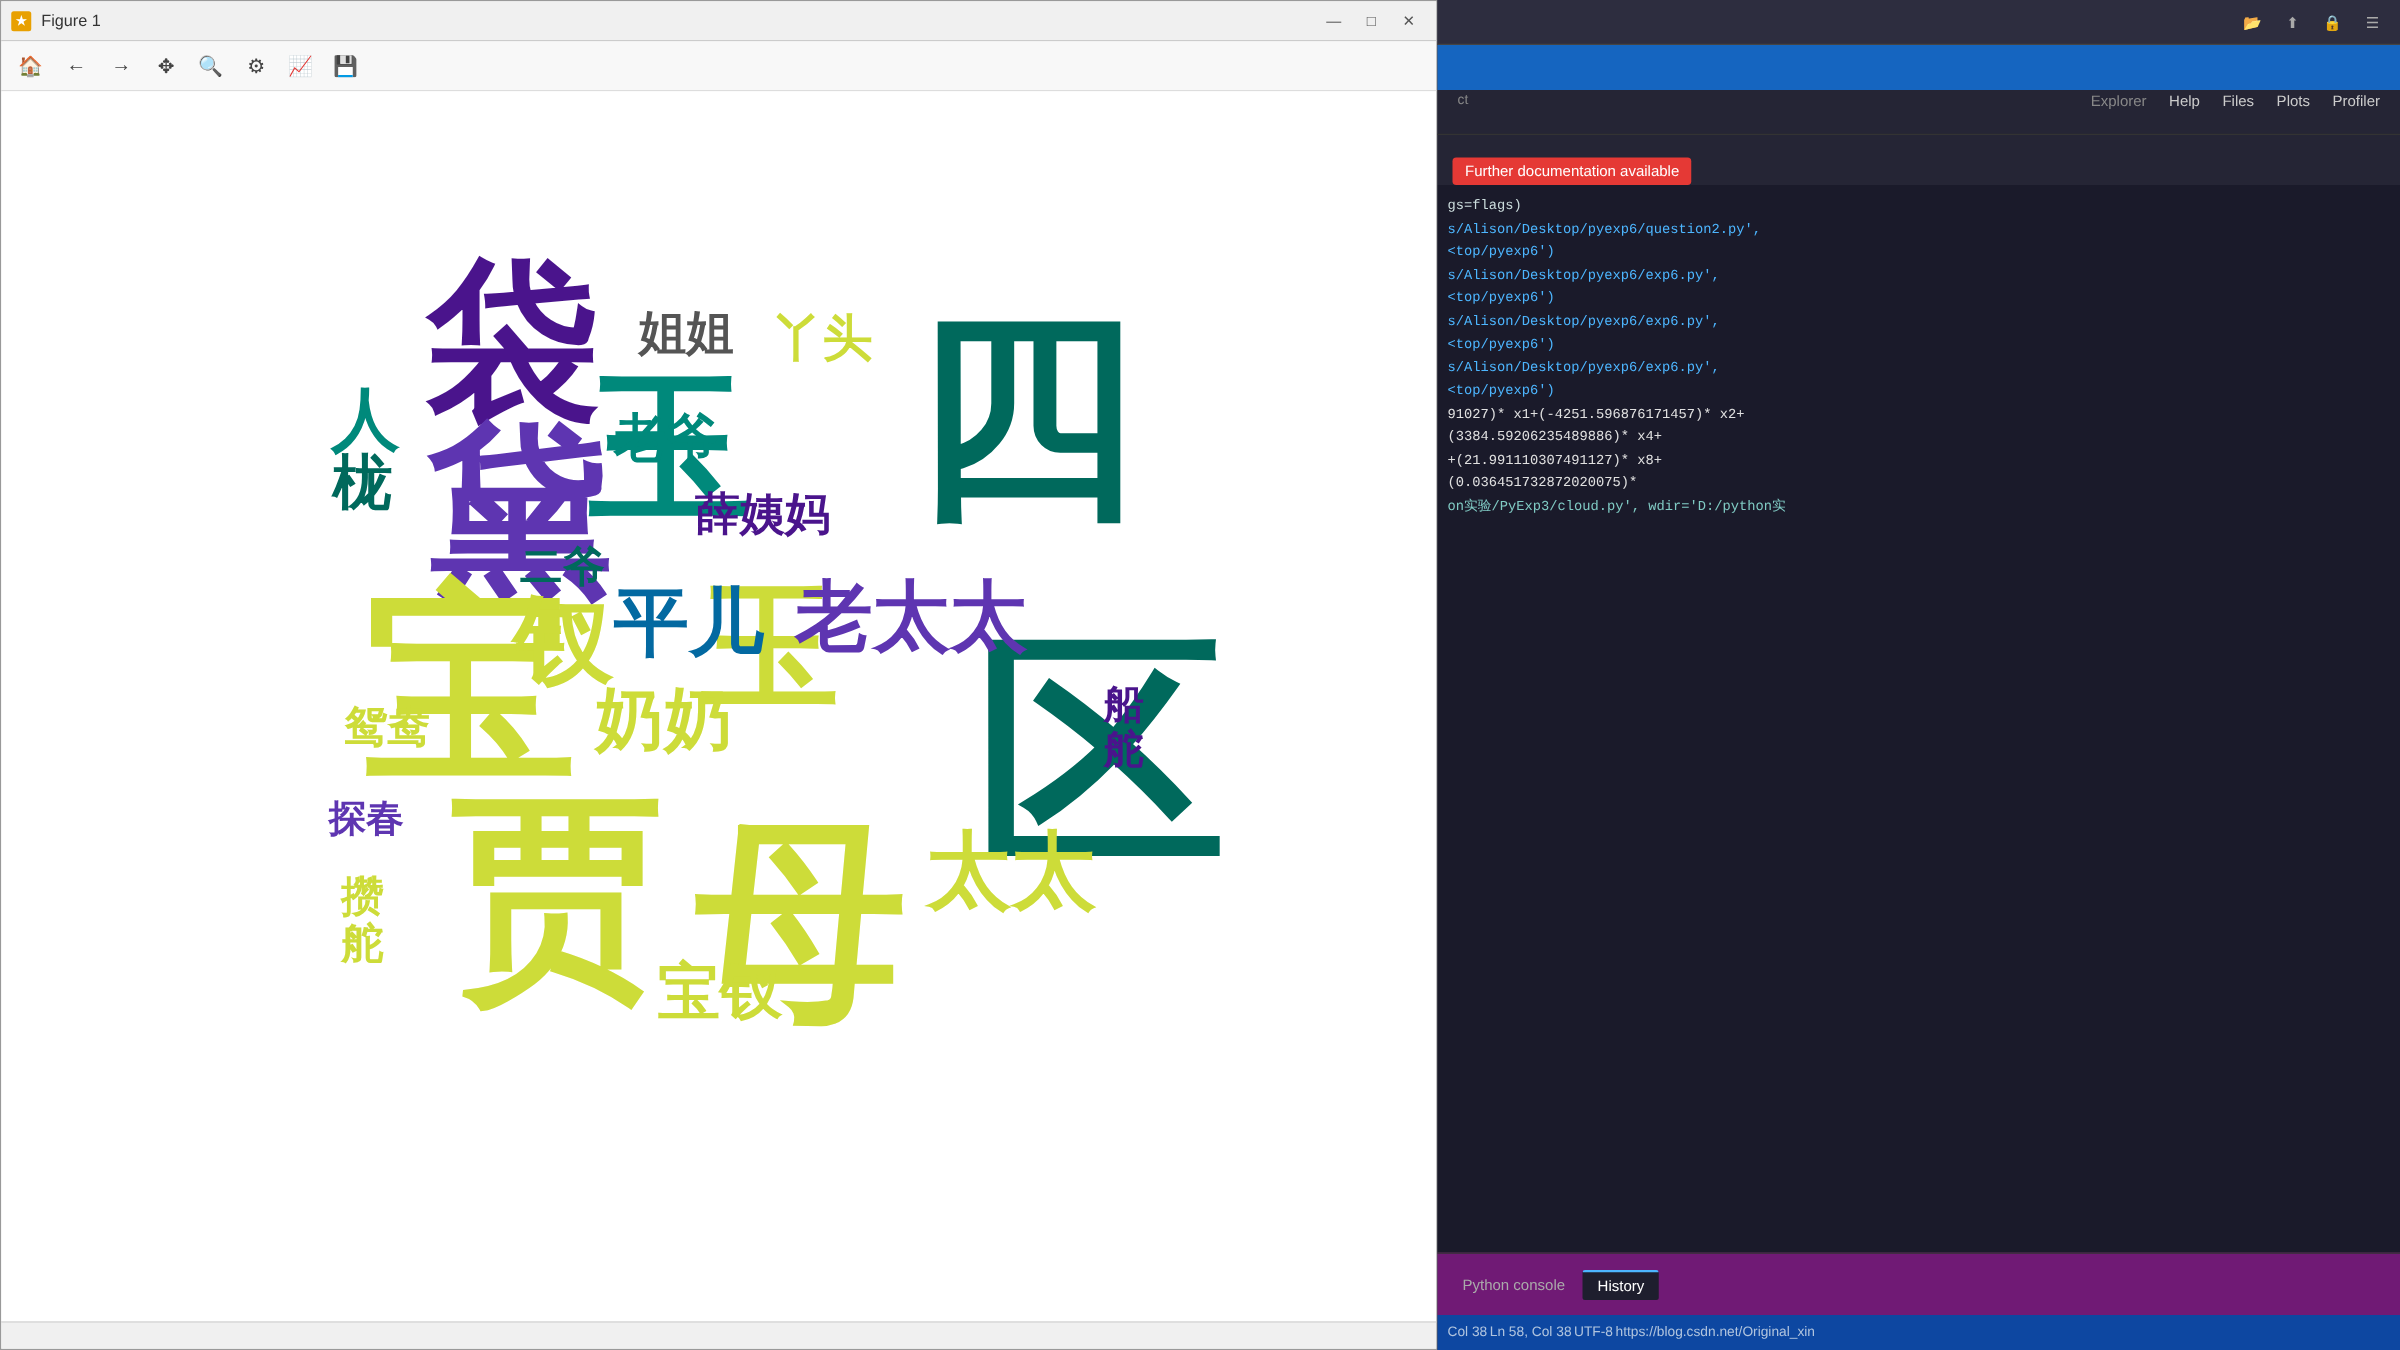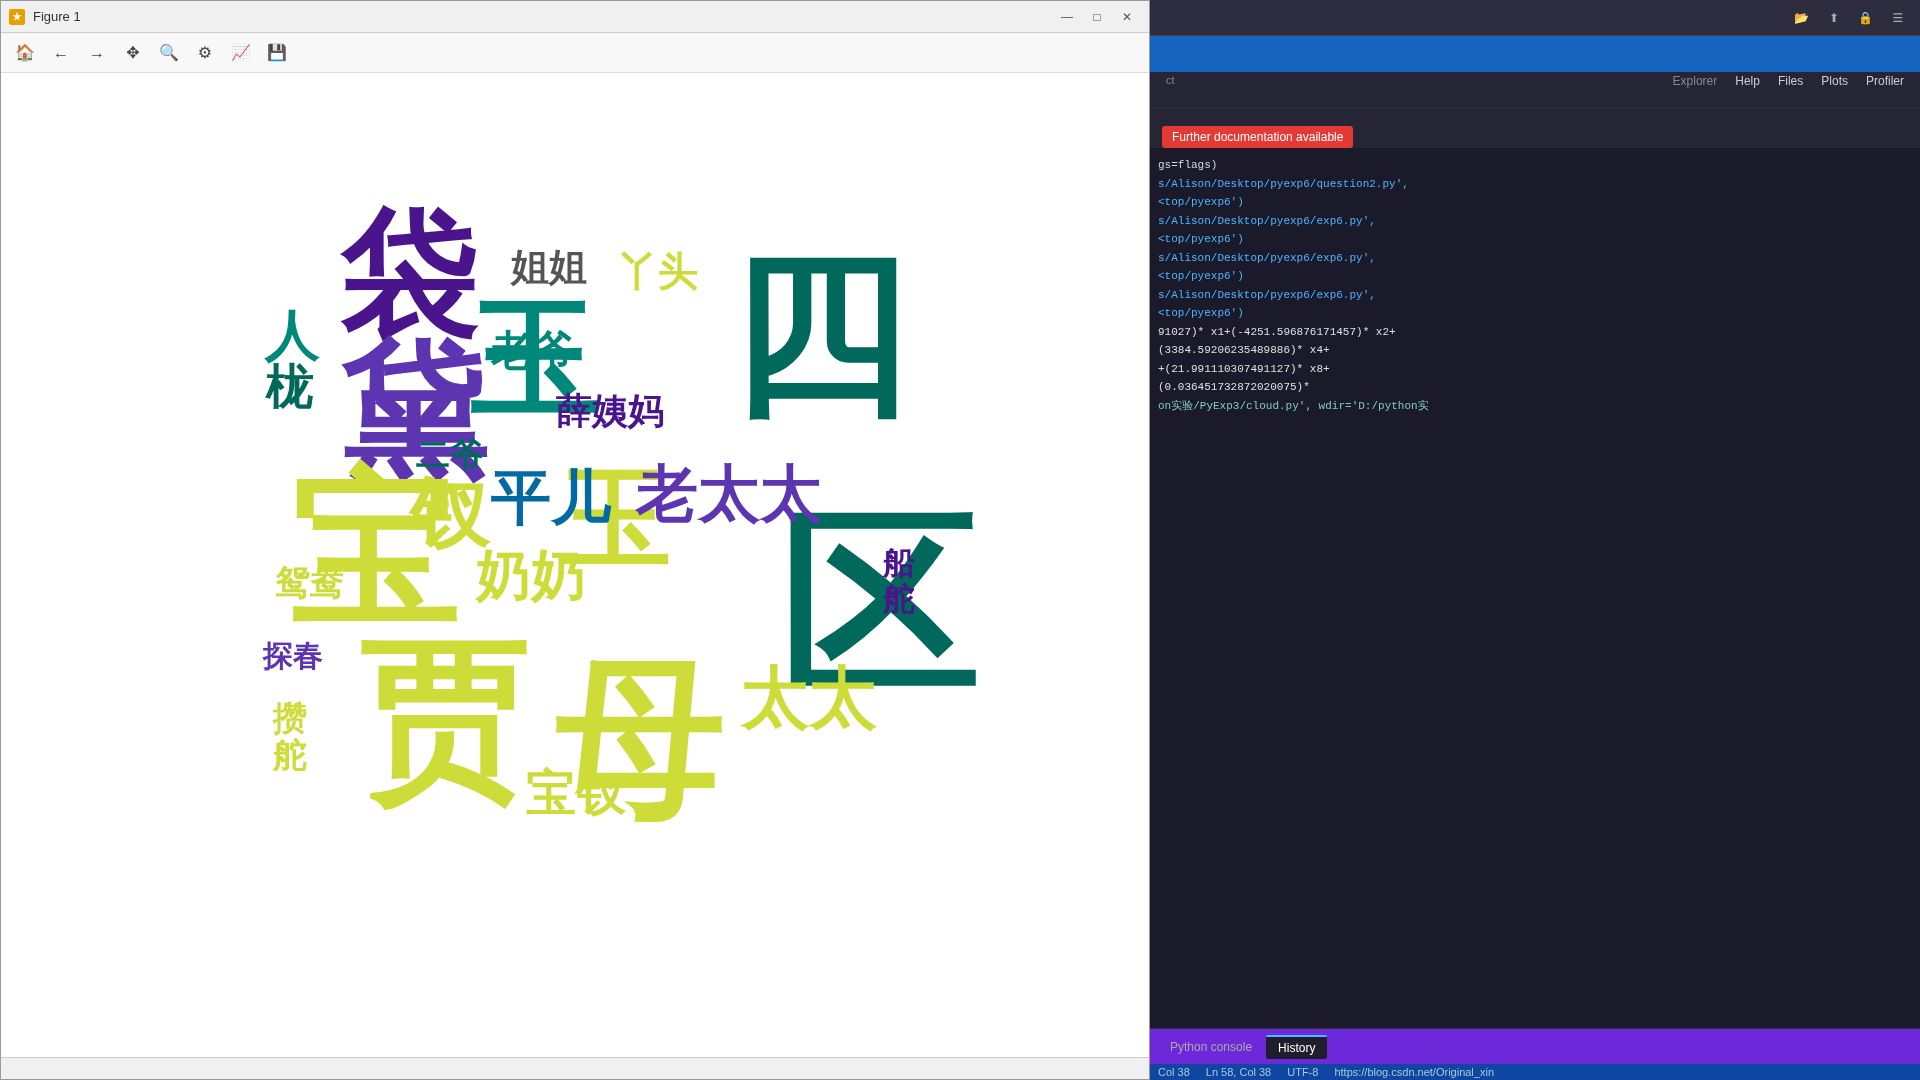--- a/index.html
+++ b/index.html
@@ -196,46 +196,46 @@
       padding: 1px 0;
       line-height: 1.5;
     }
     .console-text { color: #cdd; }
     .console-path { color: #4db6ff; }
     .console-math { color: #e0e0e0; }
     .console-cmd { color: #80cbc4; }
 
     
     .ide-bottom-tabs {
-      height: 36px;
-      background: #6d28d9;
+      height: 50px;
+      background: #701a75;
       border-top: 1px solid #333;
       display: flex;
       align-items: center;
       padding: 0 8px;
       gap: 2px;
     }
     .bottom-tab {
       padding: 4px 12px;
       color: #aaa;
       font-size: 12px;
       cursor: pointer;
       border-radius: 2px;
     }
     .bottom-tab.active { color: #fff; background: #1e1e2e; border-top: 2px solid #4db6ff; }
 
     .ide-statusbar {
-      height: 16px;
+      height: 28px;
       background: #0d47a1;
       display: flex;
       align-items: center;
       padding: 0 8px;
       font-size: 11px;
       color: #cde;
-      gap: 16px;
+      gap: 2px;
     }
     .status-item {
       color: #b0c4de;
     }
   </style>
 </head>
 <body>
 
 <div class="figure-window">
 

